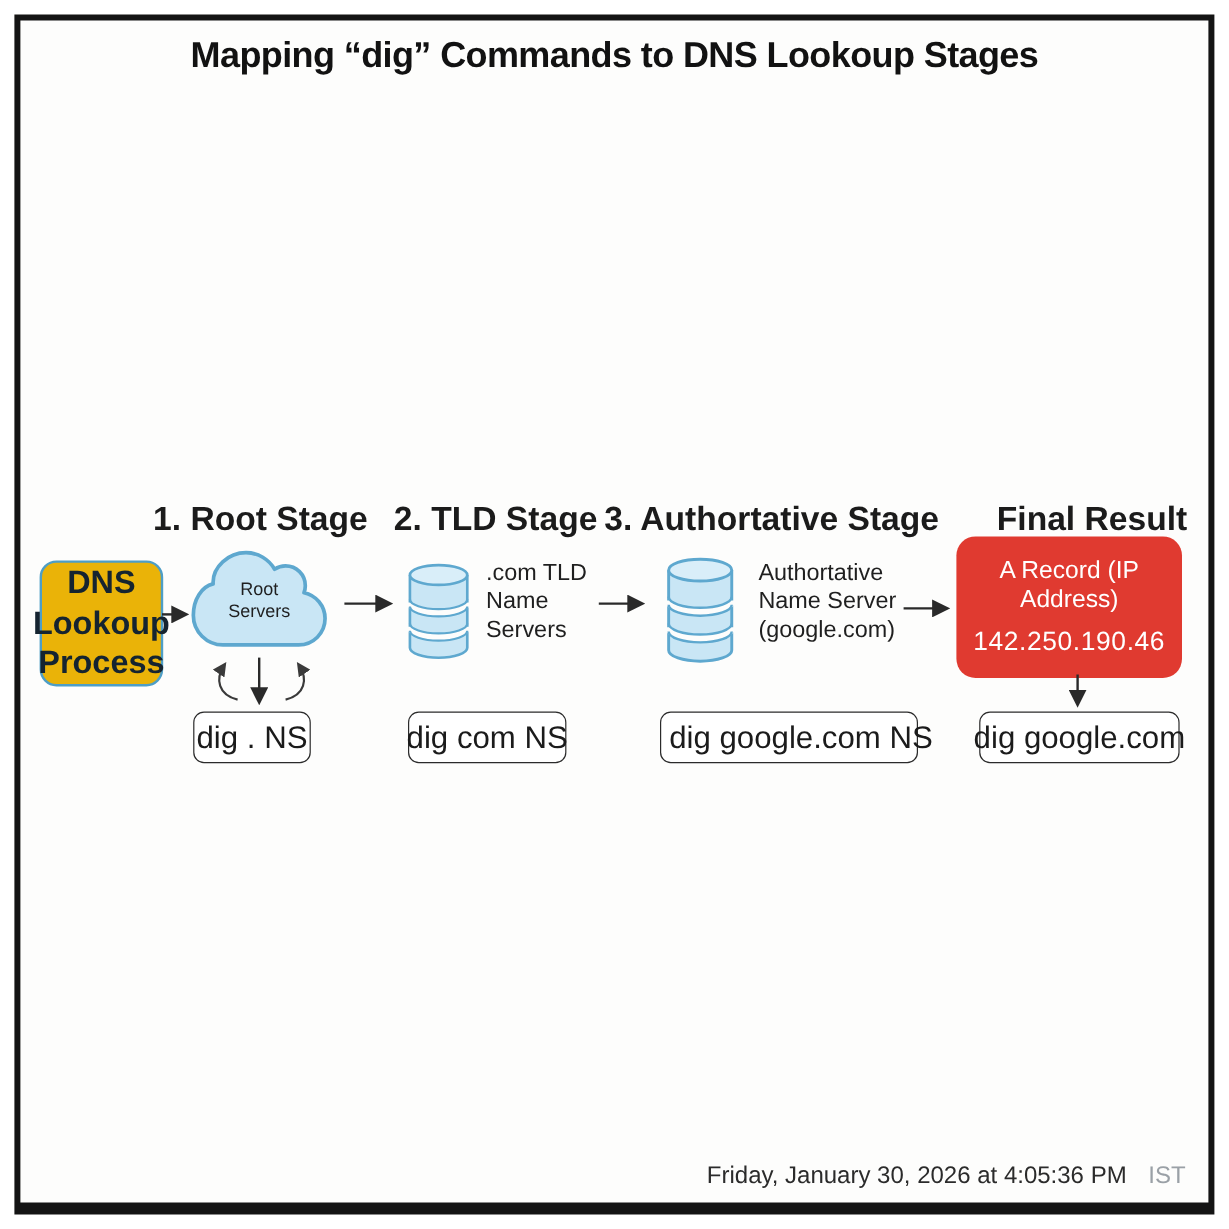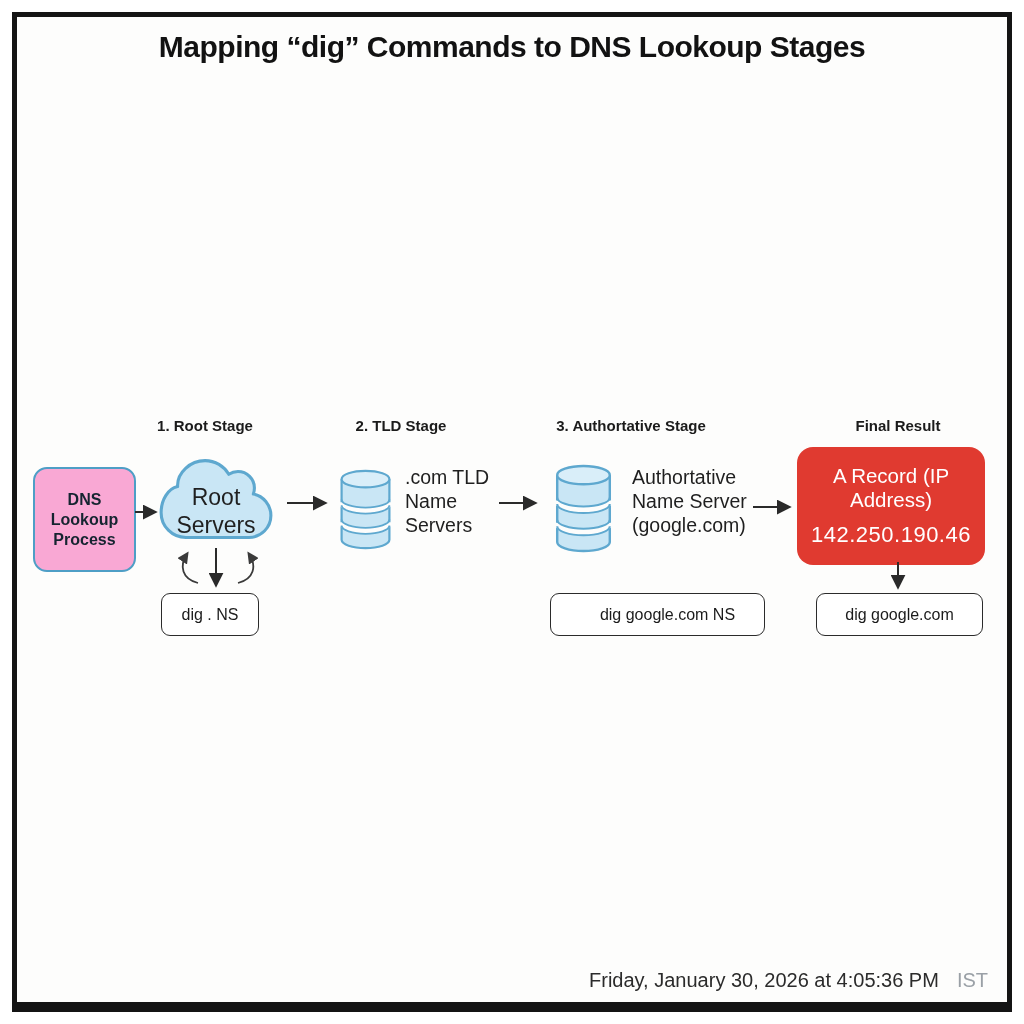--- a/index.html
+++ b/index.html
@@ -4,48 +4,48 @@
 <style>
   html,body{margin:0;padding:0;background:#ffffff;}
   .page{position:relative;width:1024px;height:1024px;background:#ffffff;
         font-family:"Liberation Sans",sans-serif;overflow:hidden;}
   .frame{position:absolute;left:12px;top:12px;right:12px;bottom:12px;
          border:5px solid #141414;border-bottom-width:10px;background:#fdfdfc;}
 
   .title{position:absolute;left:20px;right:20px;top:30px;text-align:center;
          font-size:30px;font-weight:700;letter-spacing:-0.5px;color:#121212;}
 
-  .stage-header{position:absolute;top:417px;font-size:15px;font-weight:700;
-                color:#1b1b1b;text-align:center;white-space:nowrap;transform:translateX(-50%);}
+  .stage-header{position:absolute;top:417px;font-size:28px;font-weight:700;
+                color:#1b1b1b;text-align:center;white-space:nowrap;transform:translateX(-50%);margin-left:12px;}
 
   .preline{white-space:pre-line;}
 
   .start-node{position:absolute;left:33px;top:467px;width:99px;height:101px;
-              background:#f9a8d4;border:2.5px solid #4e9ec6;border-radius:14px;
+              background:#eab308;border:2.5px solid #4e9ec6;border-radius:14px;
               display:flex;align-items:center;justify-content:center;text-align:center;
-              font-size:16px;font-weight:700;color:#152430;line-height:1.25;}
+              font-size:27px;font-weight:700;color:#152430;line-height:1.25;}
 
   .cloud-label{position:absolute;left:157px;top:483px;width:118px;text-align:center;
-               font-size:23px;color:#1f1f1f;line-height:1.22;}
+               font-size:15px;color:#1f1f1f;line-height:1.22;}
 
   .node-label{position:absolute;font-size:19.5px;color:#1f1f1f;line-height:1.22;text-align:left;}
   .tld-label{left:405px;top:466px;width:110px;}
   .auth-label{left:632px;top:466px;width:140px;}
 
   .result-box{position:absolute;left:797px;top:447px;width:188px;height:118px;
               background:#e03a30;border-radius:16px;color:#ffffff;
               display:flex;flex-direction:column;align-items:center;justify-content:center;
               gap:10px;text-align:center;}
   .result-line1{font-size:20.5px;}
   .result-line2{font-size:22px;letter-spacing:0.5px;}
 
   .cmd-box{position:absolute;top:593px;height:41px;background:#ffffff;
            border:1.5px solid #2b2b2b;border-radius:9px;
            display:flex;align-items:center;justify-content:center;
-           font-size:16px;color:#1b1b1b;white-space:nowrap;}
+           font-size:26px;color:#1b1b1b;white-space:nowrap;}
   .cmd-root{left:161px;width:96px;}
   .cmd-tld{left:340px;width:130px;}
   .cmd-auth{left:550px;width:193px;padding-left:20px;}
   .cmd-final{left:816px;width:165px;}
 
   .timestamp{position:absolute;right:36px;top:969px;font-size:20px;color:#2b2b2b;
              white-space:nowrap;}
   .timestamp .tz{color:#9aa0a6;margin-left:18px;}
 
   svg.abs{position:absolute;overflow:visible;}
@@ -142,20 +142,21 @@
   </svg>
   <svg class="abs" style="left:234px;top:549px;" width="26" height="36" viewBox="0 0 26 36">
     <path d="M4 34 C20 30 23 17 15 5" fill="none" stroke="#3a3a3a" stroke-width="1.8" marker-end="url(#ahs)"></path>
   </svg>
 
   <svg class="abs" style="left:891px;top:562px;" width="14" height="32" viewBox="0 0 14 32">
     <path d="M7 0 V 24" stroke="#2a2a2a" stroke-width="2" fill="none" marker-end="url(#ah)"></path>
   </svg>
 
   <div class="cmd-box cmd-root">dig . NS</div>
+  <div class="cmd-box cmd-tld">dig com NS</div>
   <div class="cmd-box cmd-auth">dig google.com NS</div>
   <div class="cmd-box cmd-final">dig google.com</div>
 
   <div class="timestamp">
     <span>Friday, January 30, 2026 at 4:05:36 PM</span><span class="tz">IST</span>
   </div>
 
 </div>
 
 </body></html>

